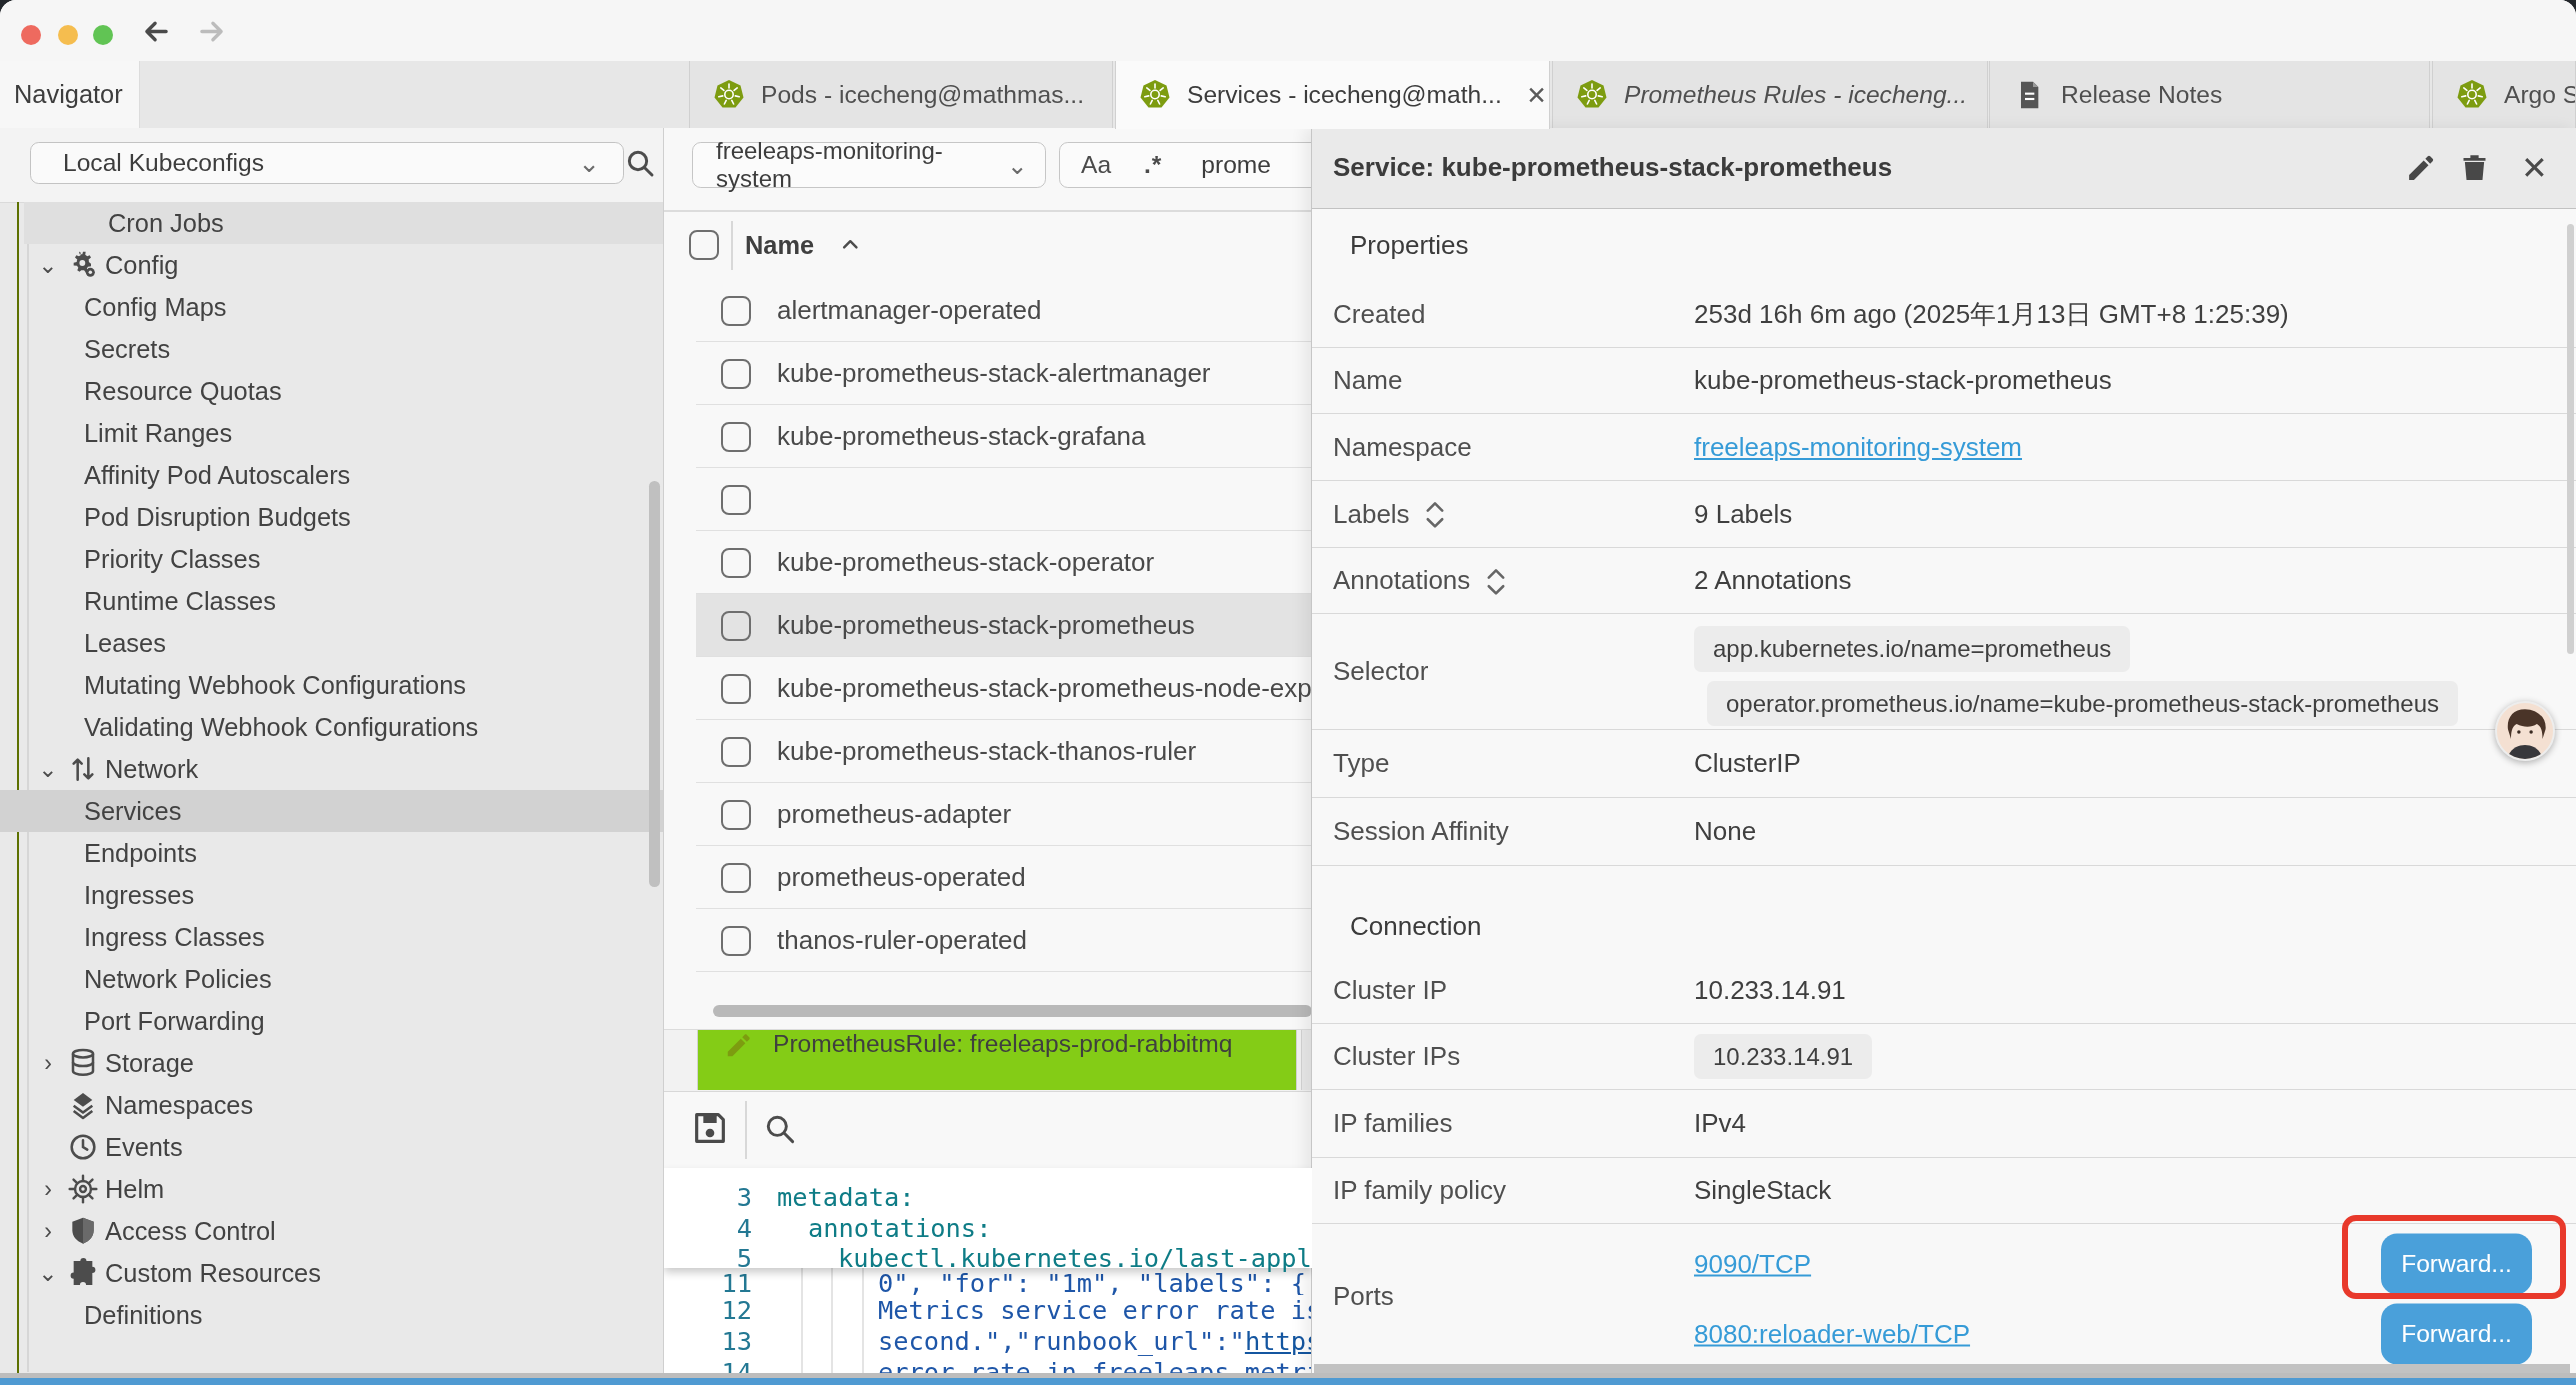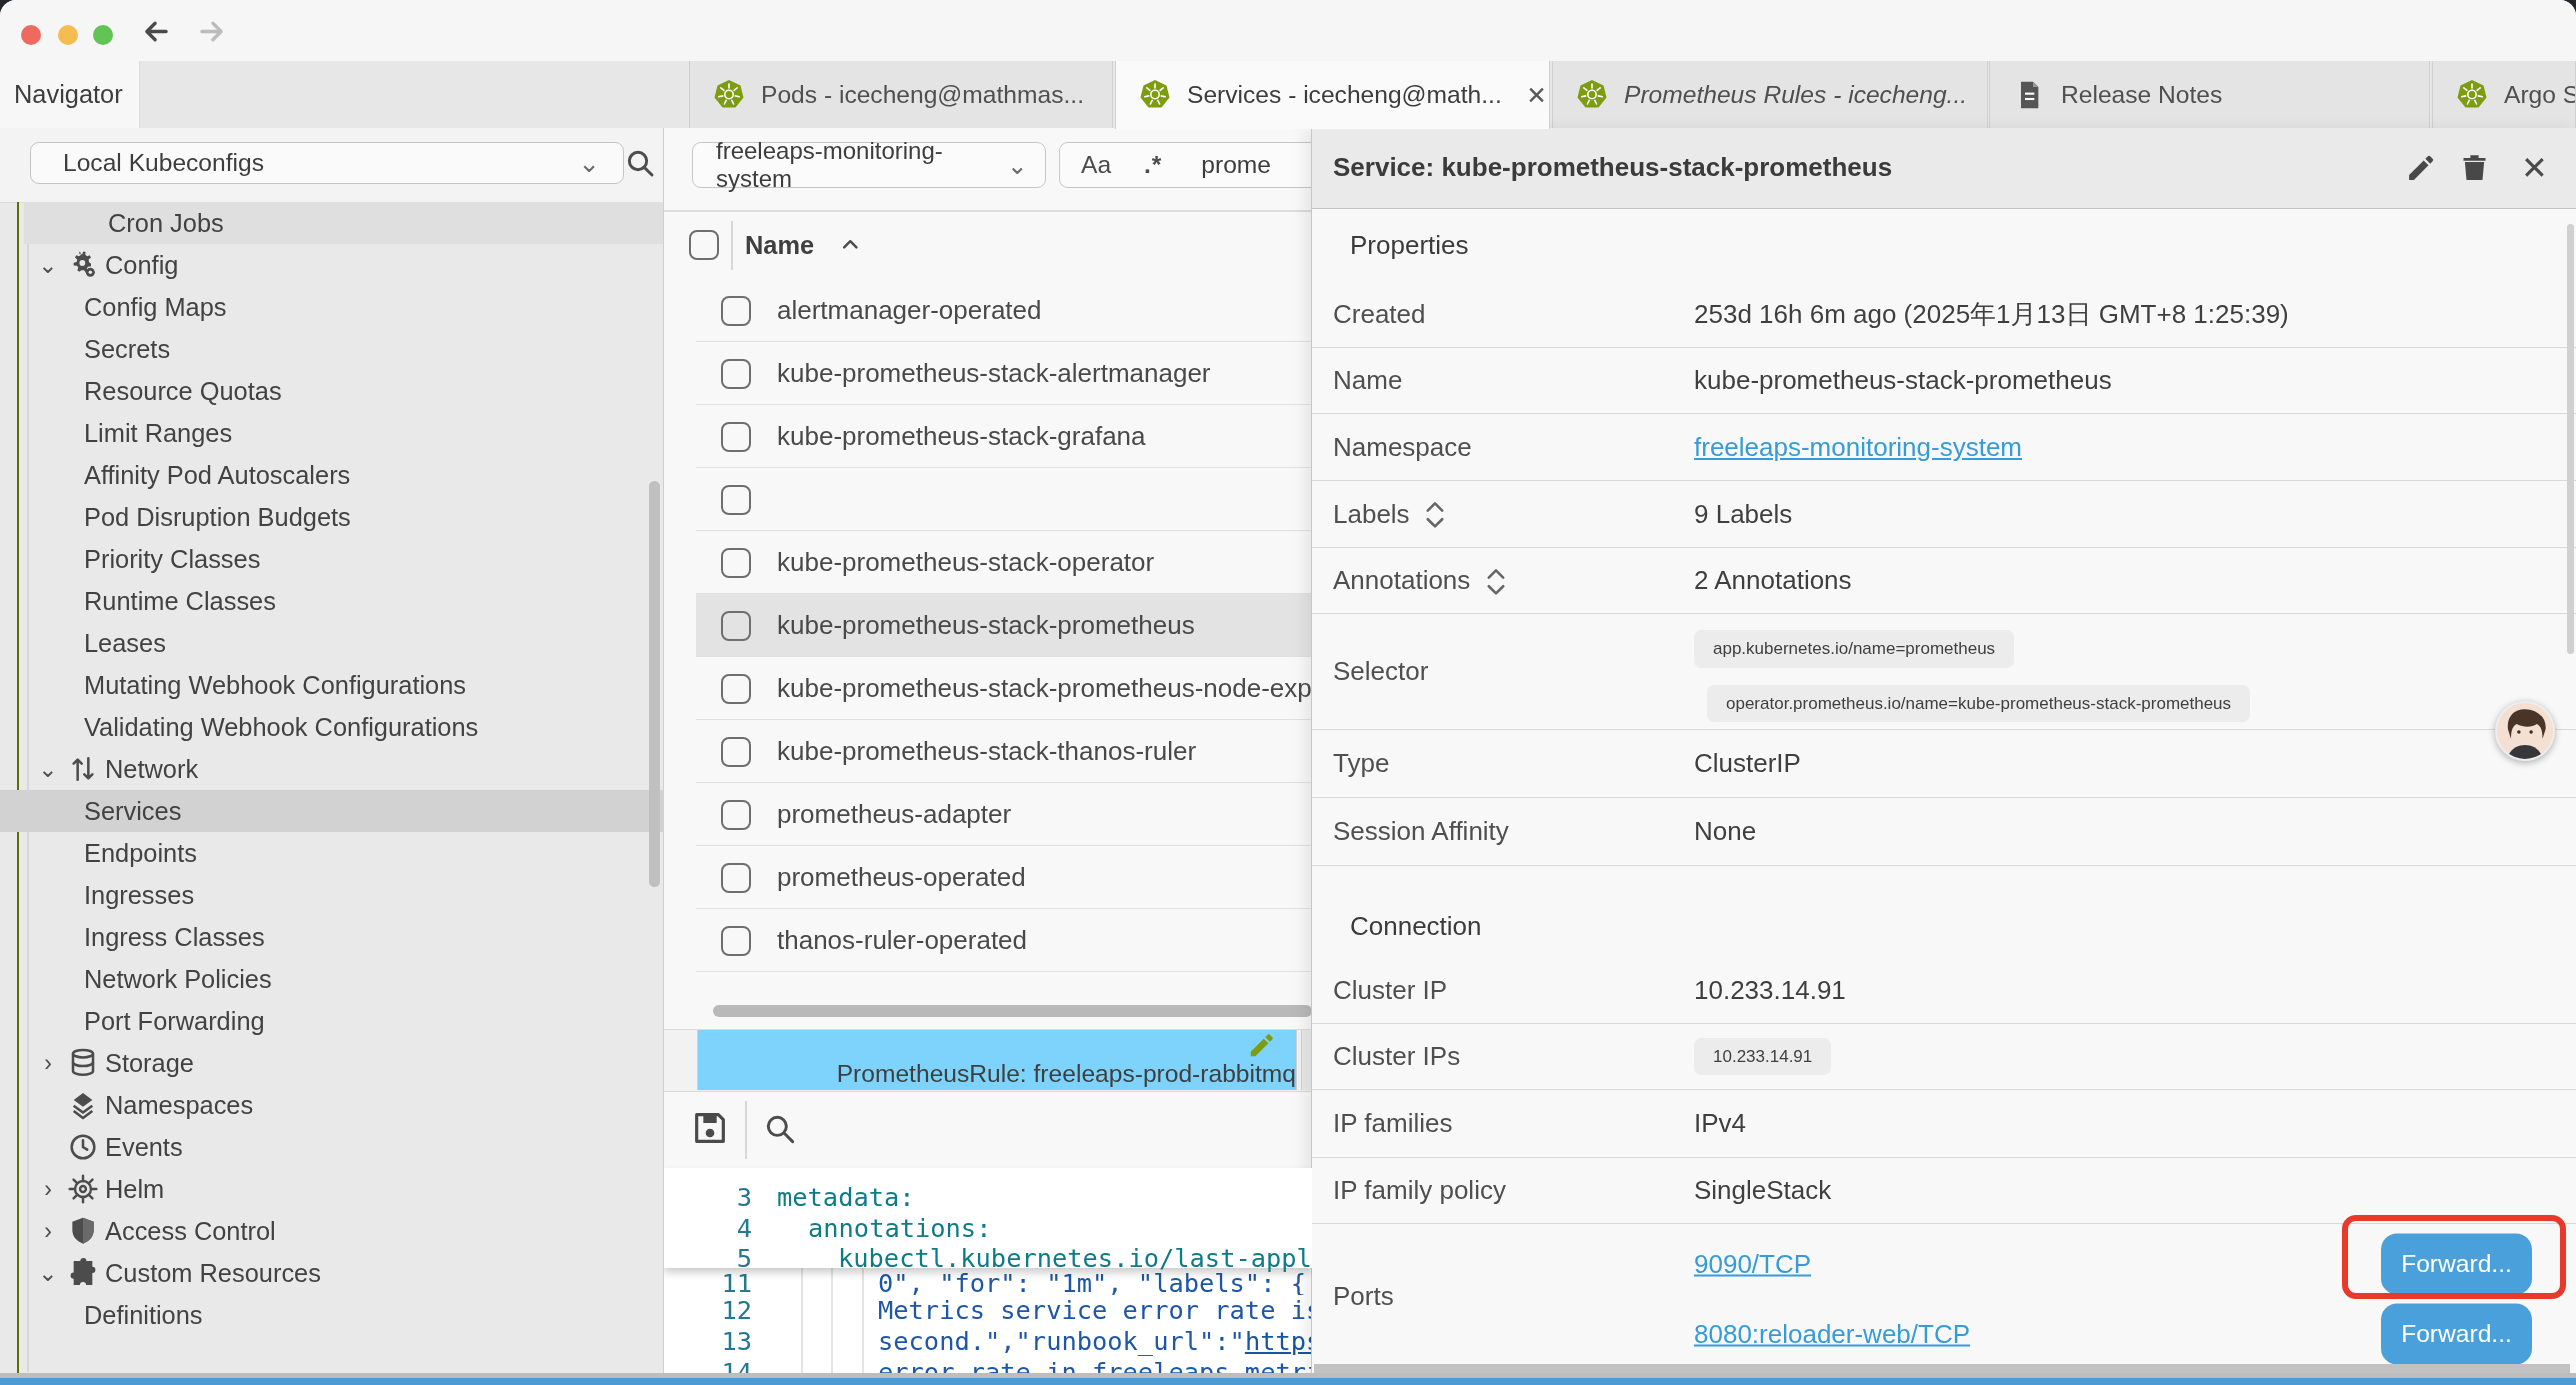--- a/index.html
+++ b/index.html
@@ -62,22 +62,22 @@
   .thead .cname{position:absolute;left:81px;top:0;height:67px;display:flex;align-items:center;font-size:25.4px;font-weight:600;color:#3f3f3f;}
   .thead .caret{position:absolute;left:174px;top:21px;width:24.6px;height:24.6px;}
   .rows{position:absolute;left:0;top:151px;width:648px;margin-left:32px;}
   .trow{position:relative;height:63px;border-bottom:1.8px solid #e0e0e0;box-sizing:border-box;font-size:26px;color:#494949;
         display:flex;align-items:center;white-space:nowrap;overflow:hidden;}
   .trow.selected{background:#e3e3e3;}
   .trow .cb{top:16.7px;}
   .trow .rname{position:absolute;left:81px;}
   .hscroll{position:absolute;left:49px;top:877px;width:599px;height:12.3px;background:#b9b9b9;border-radius:6.1px;}
   .estrip{position:absolute;left:0;top:901px;width:648px;height:63px;background:#f2f2f2;border-top:1.8px solid #dcdcdc;border-bottom:1.8px solid #d8d8d8;box-sizing:border-box;}
-  .etab{position:absolute;left:33px;top:0;width:600px;height:60px;background:#7dd3fc;border-left:1.8px solid #d2d2d2;border-right:1.8px solid #d2d2d2;
-        box-sizing:border-box;display:flex;align-items:flex-end;font-size:24.6px;color:#3f3f3f;white-space:nowrap;overflow:hidden;flex-direction:column;}
+  .etab{position:absolute;left:33px;top:0;width:600px;height:60px;background:#84cc16;border-left:1.8px solid #d2d2d2;border-right:1.8px solid #d2d2d2;
+        box-sizing:border-box;display:flex;align-items:flex-start;font-size:24.6px;color:#3f3f3f;white-space:nowrap;overflow:hidden;}
   .etab .pencil{width:30px;height:30px;margin:0 19px 0 26px;flex:0 0 auto;}
   .etab2{position:absolute;left:637px;top:0;width:11.4px;height:60px;background:#e9e9e9;border-left:1.8px solid #d2d2d2;overflow:hidden;}
   .etab2 svg{width:30px;height:30px;margin:15px 0 0 7px;}
   .ed-toolbar{position:absolute;left:0;top:964px;width:648px;height:75px;}
   .ed-toolbar .floppy{position:absolute;left:26px;top:16px;width:40px;height:40px;}
   .ed-toolbar .vline{position:absolute;left:81px;top:8.8px;width:1.8px;height:58px;background:#d8d8d8;}
   .ed-toolbar .mag{position:absolute;left:98px;top:19px;width:35px;height:35px;}
   .editor{position:absolute;left:0;top:1040px;width:648px;height:217px;background:#ffffff;font-family:"DejaVu Sans Mono",monospace;font-size:25.4px;}
   .ed-line{position:absolute;left:0;width:648px;height:31px;line-height:31px;white-space:pre;overflow:hidden;}
   .ed-line .num{position:absolute;left:0;top:0;width:88px;text-align:right;color:#237893;}
@@ -94,21 +94,21 @@
   .d-ic.pencil{left:1093px;} .d-ic.trash{left:1146px;}
   .d-ic.close{left:1206px;font-size:32px;color:#4a4a4a;display:flex;align-items:center;justify-content:center;height:33px;}
   .d-body{position:absolute;left:0;top:81px;width:1265px;}
   .d-sechead{display:flex;align-items:center;font-size:26px;font-weight:400;color:#3b3b3b;padding-left:38px;box-sizing:border-box;}
   .d-row{position:relative;border-bottom:1.8px solid #d9d9d9;box-sizing:border-box;}
   .d-row.nodiv{border-bottom:none;}
   .d-label{position:absolute;left:21px;top:0;height:100%;display:flex;align-items:center;font-size:26px;color:#4f4f4f;gap:12.3px;}
   .d-label .sort{width:26px;height:30px;}
   .d-value{position:absolute;left:382px;top:0;height:100%;display:flex;align-items:center;font-size:26px;color:#3f3f3f;}
   .d-link{color:#369bd7;text-decoration:underline;cursor:pointer;}
-  .chip{background:#ececec;border-radius:7px;padding:8.8px 19px;font-size:17px;color:#3f3f3f;white-space:nowrap;}
+  .chip{background:#ececec;border-radius:7px;padding:8.8px 19px;font-size:24px;color:#3f3f3f;white-space:nowrap;}
   .chipline{position:absolute;left:382px;display:flex;align-items:center;height:49px;}
   .portline{position:absolute;left:0;width:1265px;height:69px;}
   .portline .d-link{position:absolute;left:382px;top:50%;transform:translateY(-50%);font-size:26px;}
   .fwd-btn{position:absolute;left:1069px;top:50%;transform:translateY(-50%);width:151px;height:61px;background:#4aa0da;color:#fff;
            border:none;border-radius:16px;font-size:24.6px;font-family:"Liberation Sans",sans-serif;display:flex;align-items:center;justify-content:center;}
   .red-annot{position:absolute;left:1030px;top:1087px;width:224px;height:84px;border:6.1px solid #e8392b;border-radius:14px;z-index:6;box-sizing:border-box;}
   .avatar{position:absolute;left:1183px;top:573px;width:56px;height:56px;border-radius:50%;border:2.6px solid #ededed;
           box-shadow:0 1.8px 7px rgba(0,0,0,0.3);overflow:hidden;z-index:5;background:#f4e4d7;}
   .d-scroll{position:absolute;left:1255px;top:96px;width:7px;height:430px;background:#d0d0d0;border-radius:3.5px;}
   .d-hband{position:absolute;left:1.8px;top:1236px;width:1256px;height:10.5px;background:#c2c2c2;}

